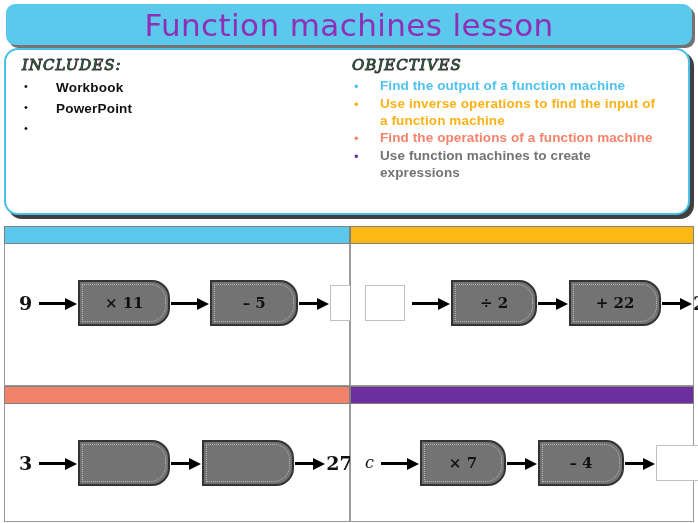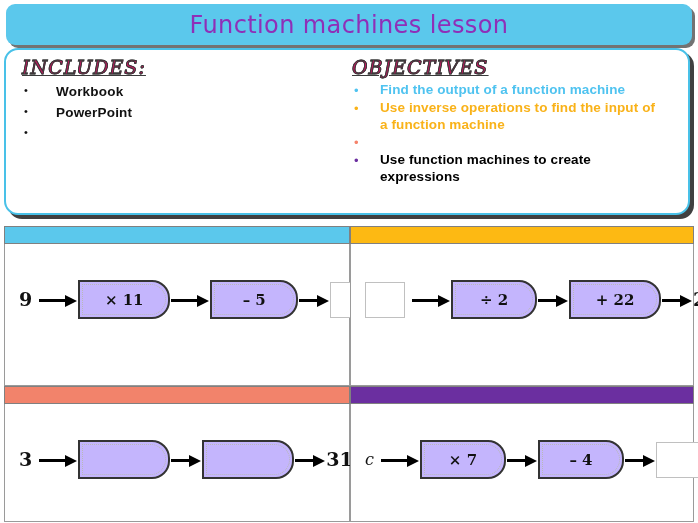--- a/index.html
+++ b/index.html
@@ -14,48 +14,47 @@
   
   #title-banner{
     position:absolute;left:6px;top:4px;width:686px;height:41px;
     background:#5bc8ec;border-radius:9px;
     display:flex;align-items:center;justify-content:center;
     box-shadow:3px 3px 0 rgba(0,0,0,0.55);
   }
   #title-text{
     color:#8f2fb8;
     font-family:"DejaVu Sans", sans-serif;
-    font-size:24px;font-weight:400;letter-spacing:.4px;
+    font-size:31px;font-weight:400;letter-spacing:.4px;
     white-space:nowrap;
   }
 
   
   #info-card{
     position:absolute;left:4px;top:48px;width:686px;height:167px;
     background:#ffffff;border:2px solid #49c1e8;border-radius:14px;
     box-shadow:4px 4px 0 rgba(0,0,0,0.75);
     box-sizing:border-box;
     display:flex;
   }
   .info-col{box-sizing:border-box;}
   #includes-col{width:340px;padding:6px 0 0 14px;}
   #objectives-col{flex:1;padding:6px 25px 0 4px;}
 
   .script-head{
     font-family:"DejaVu Serif", serif;
-    font-size:19px;
+    font-size:15px;
     font-style:italic;
     font-weight:400;
     letter-spacing:1px;
-    color:#be185d;
+    color:#15803d;
     -webkit-text-stroke:0.9px #3a3a3a;
     text-shadow:0 0 0 #3a3a3a;
     margin:0 0 4px 2px;
     white-space:nowrap;
-    text-decoration:underline;
   }
 
   .bullet-list{list-style:none;margin:0;padding:0;}
   .bullet-row{
     display:flex;align-items:flex-start;
     margin:0 0 2px 0;
   }
   .bullet-dot{
     font-size:11px;line-height:16px;width:14px;flex:0 0 14px;
     text-align:left;
@@ -127,23 +126,23 @@
     position:absolute;right:0;top:0;width:0;height:0;
     border-top:6px solid transparent;
     border-bottom:6px solid transparent;
     border-left:12px solid #000;
   }
   .arrow.short{width:30px;}
   .arrow.short .shaft{width:20px;}
 
   .machine{
     position:relative;
-    height:39px;
+    height:46px;
     flex:0 0 auto;
-    background:#c4b5fd;
+    background:#737373;
     border:2px solid #333;
     border-radius:0 18px 18px 0;
     box-sizing:border-box;
     display:flex;align-items:center;justify-content:center;
   }
   .machine::before{
     content:"";
     position:absolute;left:2px;top:2px;right:2px;bottom:2px;
     border:1px dotted #b9b9b9;
     border-radius:0 16px 16px 0;
@@ -201,24 +200,25 @@
       <li class="bullet-row">
         <span class="bullet-dot" style="color: rgb(79, 195, 240);">•</span>
         <span class="bullet-label" style="color: rgb(79, 195, 240);">Find the output of a function machine</span>
       </li>
       <li class="bullet-row">
         <span class="bullet-dot" style="color: rgb(249, 178, 25);">•</span>
         <span class="bullet-label" style="color: rgb(249, 178, 25);">Use inverse operations to find the input of a function machine</span>
       </li>
       <li class="bullet-row">
         <span class="bullet-dot" style="color: rgb(245, 131, 107);">•</span>
+        <span class="bullet-label" style="color: rgb(245, 131, 107);">Find the operations of a function machine</span>
       </li>
       <li class="bullet-row">
         <span class="bullet-dot" style="color: rgb(107, 47, 160);">•</span>
-        <span class="bullet-label" style="color: #000000;">Use function machines to create expressions</span>
+        <span class="bullet-label" style="color: #737373;">Use function machines to create expressions</span>
       </li>
     </ul>
   </div>
 </div>
 
 <div id="grid">
 
   <div class="q-cell" id="cell-tl">
     <div class="q-head" style="background: rgb(91, 200, 236);"></div>
     <div class="q-body">
@@ -294,21 +294,21 @@
             <span class="shaft"></span>
             <span class="head"></span>
           </span>
         <span class="machine m-w92">
           <span class="op"></span>
         </span>
         <span class="arrow short">
             <span class="shaft"></span>
             <span class="head"></span>
           </span>
-        <span class="term">31</span>
+        <span class="term">27</span>
       </div>
     </div>
   </div>
 
   <div class="q-cell" id="cell-br">
     <div class="q-head" style="background: rgb(107, 47, 160);"></div>
     <div class="q-body">
       <div class="chain">
         <span class="term italic">c</span>
         <span class="gap-s"></span>

